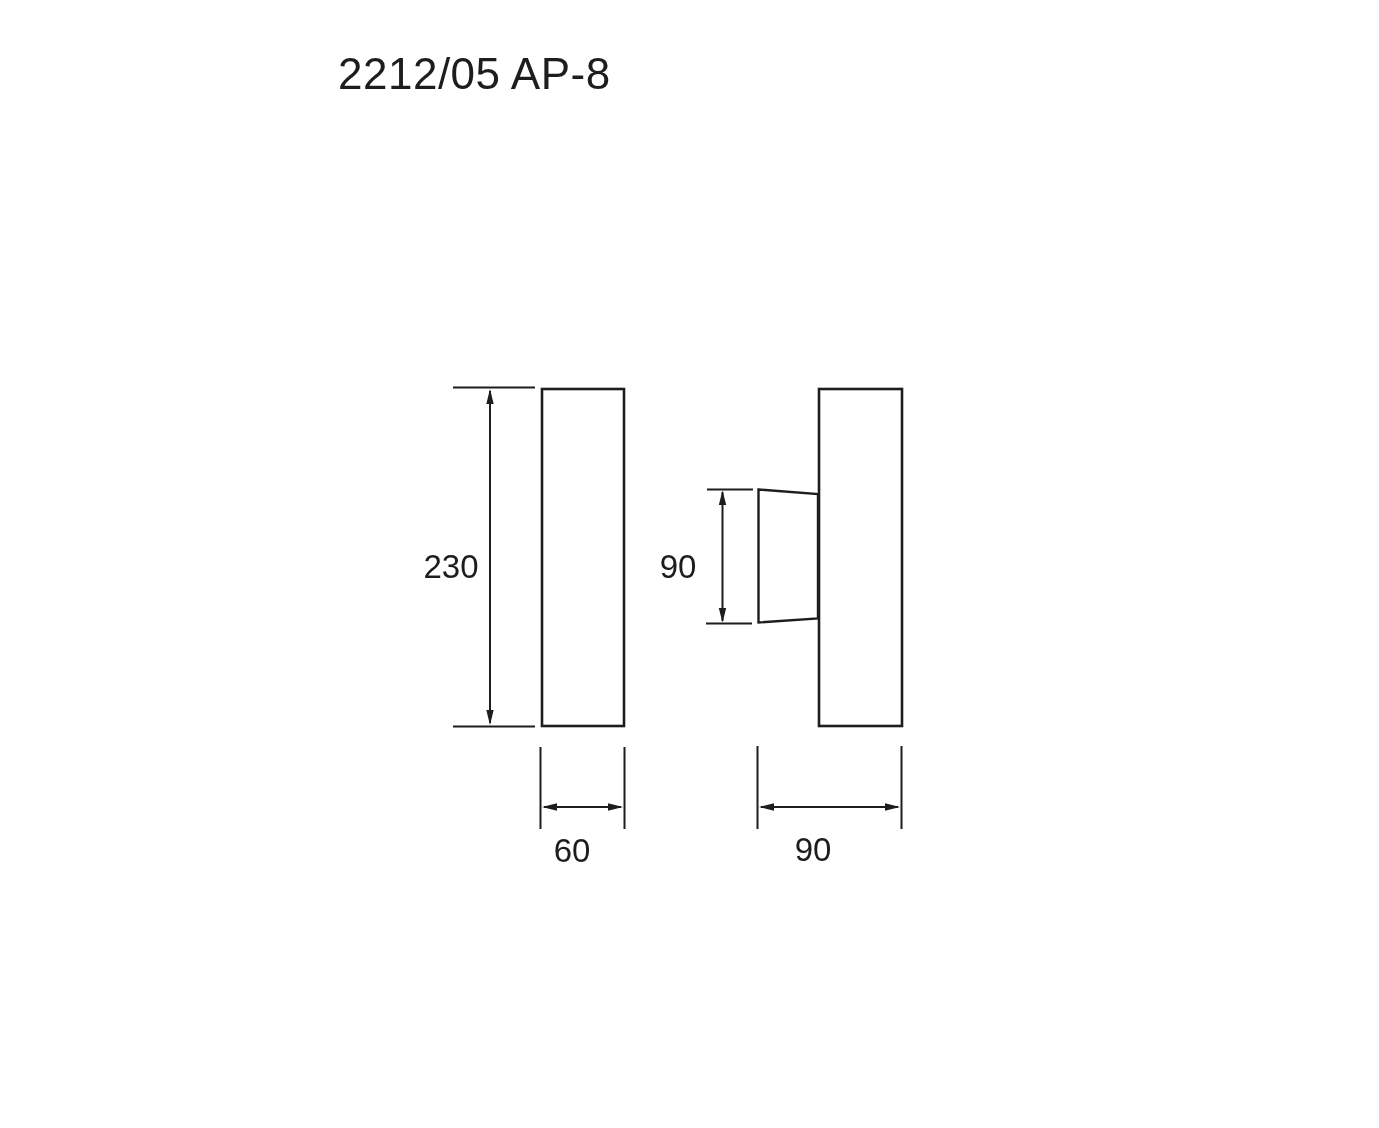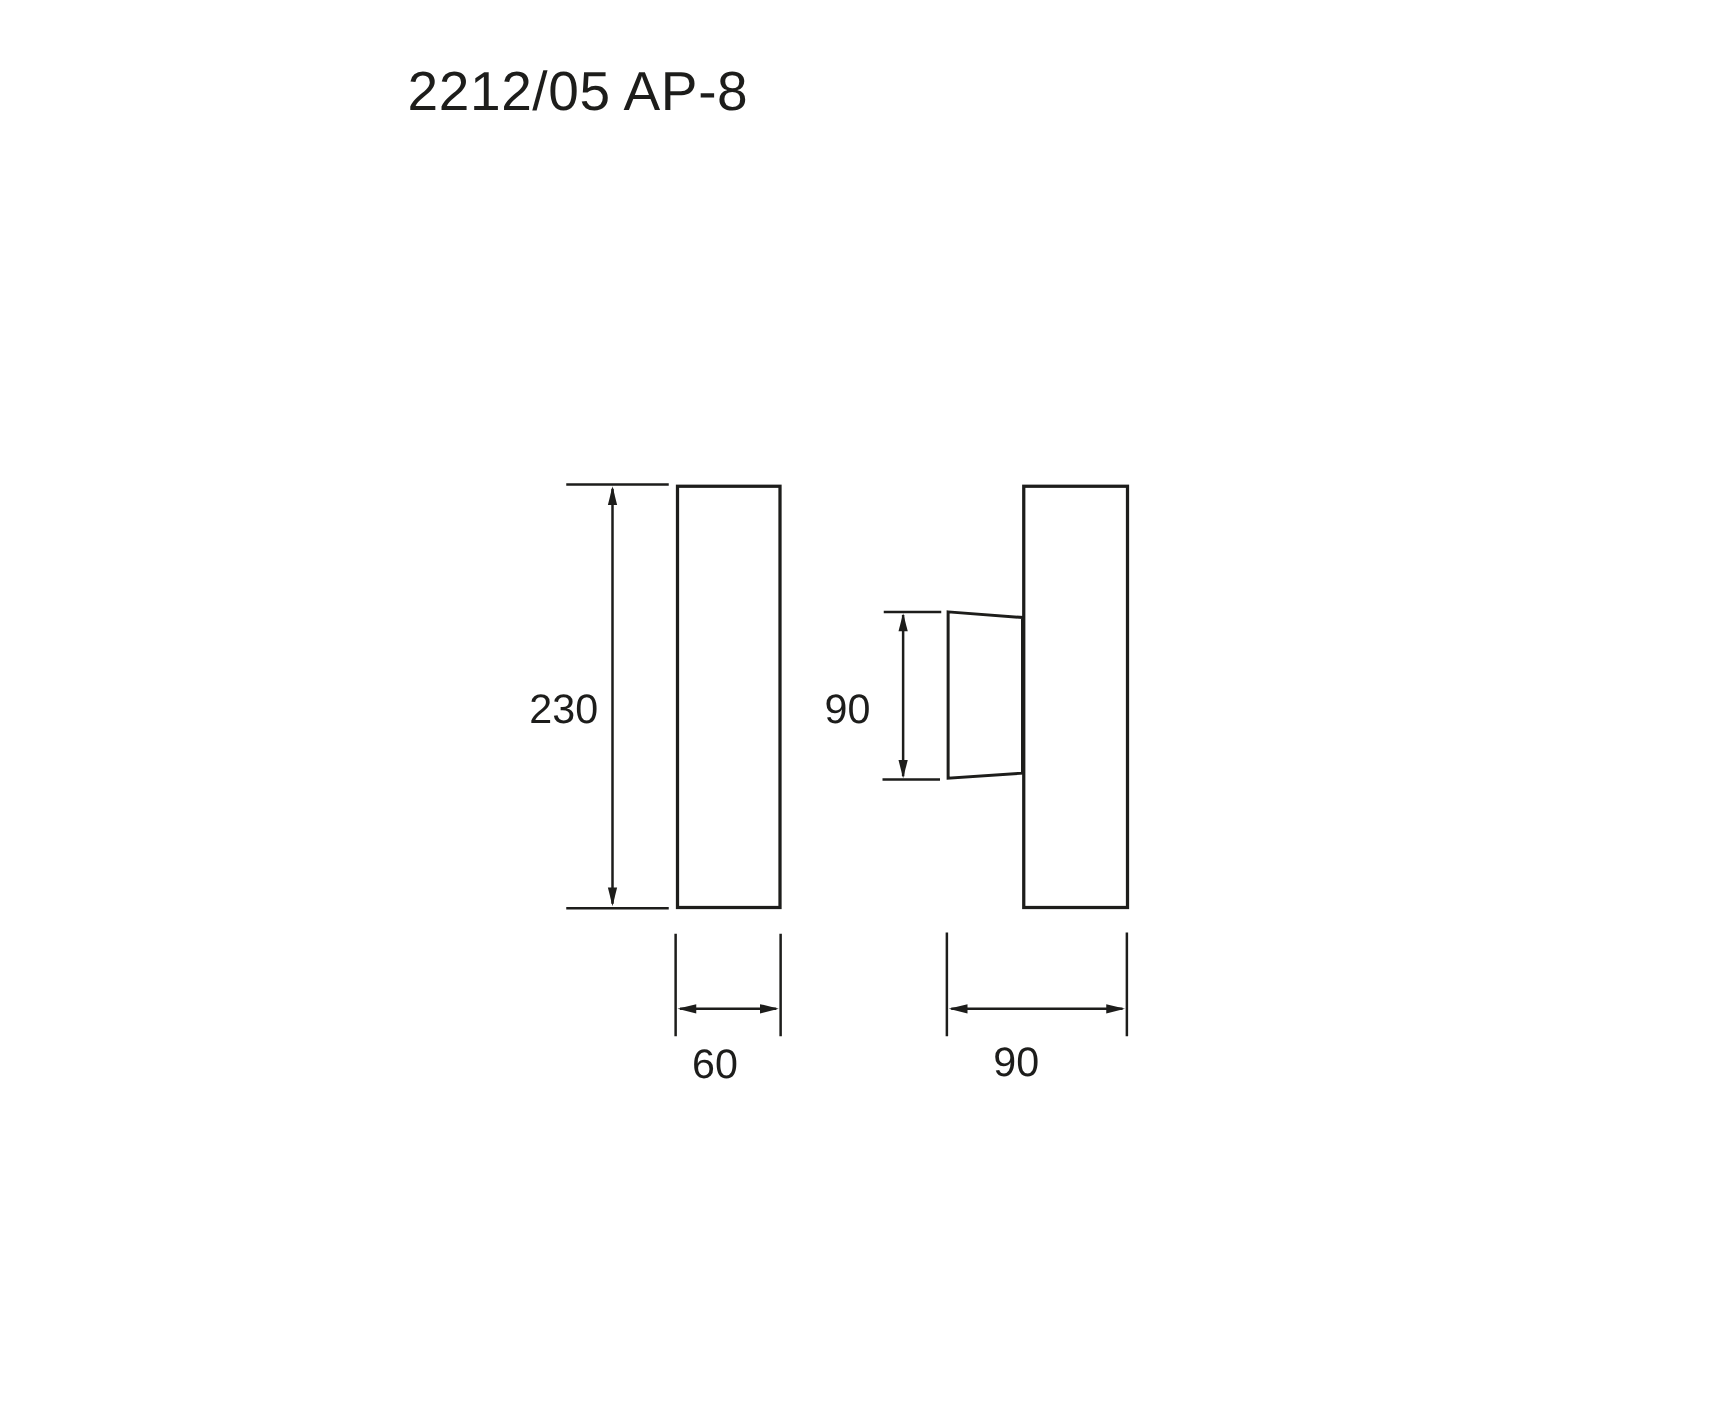--- a/index.html
+++ b/index.html
@@ -10,21 +10,21 @@
   .page {
     position: relative;
     width: 1379px;
     height: 1128px;
     background: #ffffff;
     overflow: hidden;
     font-family: "Liberation Sans", sans-serif;
   }
   .title {
     position: absolute;
-    left: 326px;
+    left: 338px;
     top: 52px;
     font-size: 44px;
     line-height: 1.0;
     color: #1d1d1b;
     letter-spacing: 0.5px;
     white-space: pre;
   }
   .drawing-svg {
     position: absolute;
     left: 0;

